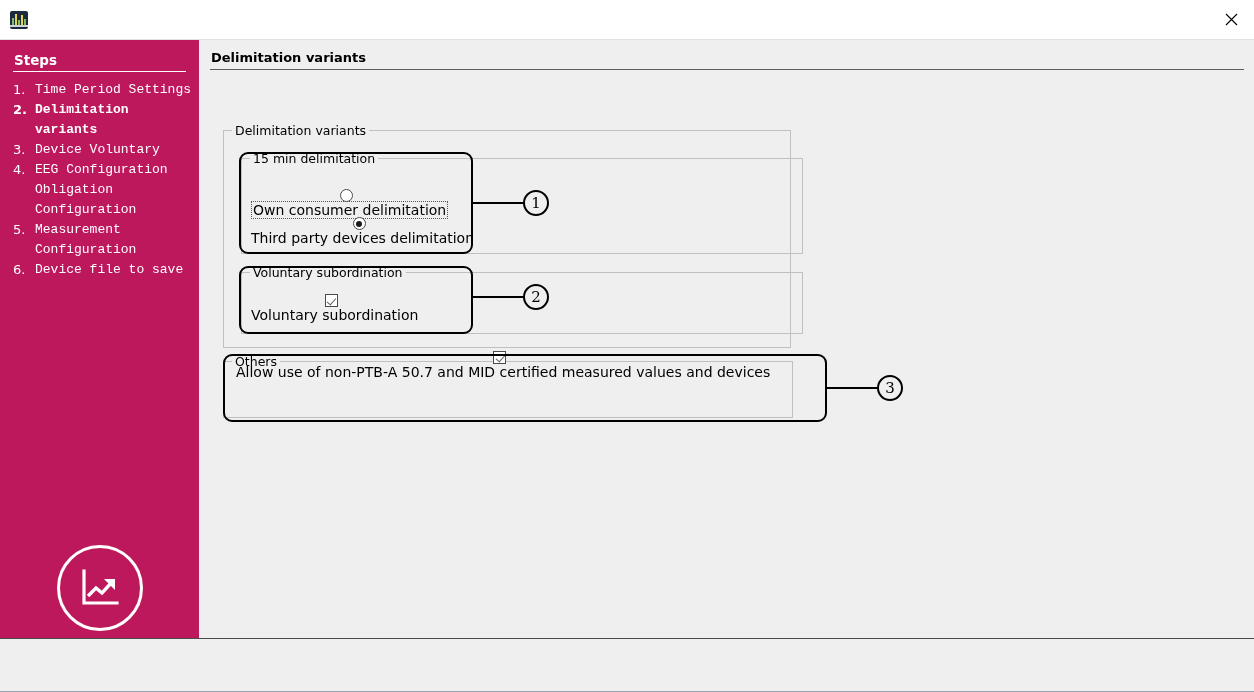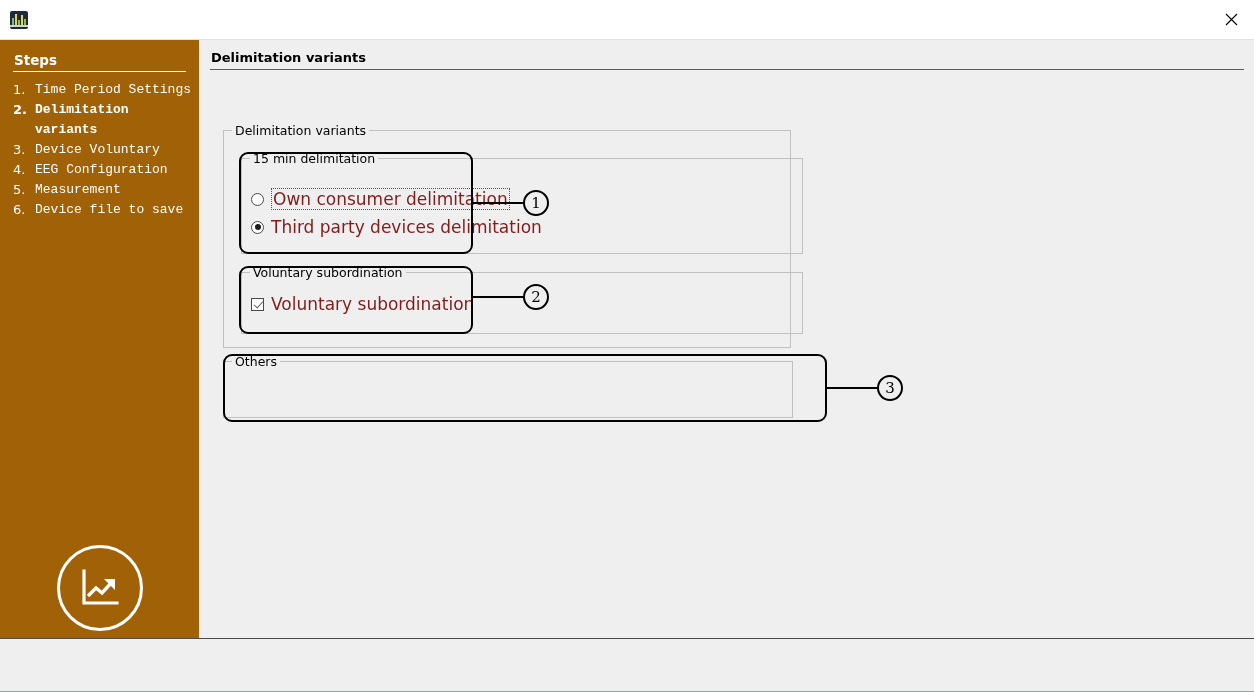--- a/index.html
+++ b/index.html
@@ -72,21 +72,21 @@
     cursor: pointer;
   }
   .close-btn svg { display:block; }
 
   
   .sidebar {
     position: absolute;
     left: 0; top: 40px;
     width: 220px;
     height: 598px;
-    background: #a16207;
+    background: #be185d;
     color: #ffffff;
     box-sizing: border-box;
   }
   .sidebar-title {
     position: absolute;
     left: 14px; top: 12px;
     font-size: 13.5px;
     font-weight: bold;
     color: #ffffff;
   }
@@ -194,23 +194,24 @@
   }
   #hl-1 { left: 40px;  top: 112px; width: 234px; height: 102px; }
   #hl-2 { left: 40px;  top: 226px; width: 234px; height:  68px; }
   #hl-3 { left: 24px;  top: 314px; width: 604px; height:  68px; }
 
   
   .opt-row {
     position: absolute;
     display: flex;
     align-items: center;
-    font-size: 17px;
-    color: #7f1d1d;
+    font-size: 14px;
+    color: #000000;
     white-space: nowrap;
+    flex-direction: column;
   }
 
   
   .radio {
     width: 13px; height: 13px;
     border-radius: 50%;
     border: 1px solid #4a4a4a;
     background: #ffffff;
     box-sizing: border-box;
     margin-right: 7px;
@@ -370,22 +371,30 @@
     </div>
     <div class="step">
       <span class="num">3.</span>
       <span class="lbl">Device Voluntary</span>
     </div>
     <div class="step">
       <span class="num">4.</span>
       <span class="lbl">EEG Configuration</span>
     </div>
     <div class="step">
+      <span class="num"></span>
+      <span class="lbl">Obligation Configuration</span>
+    </div>
+    <div class="step">
       <span class="num">5.</span>
       <span class="lbl">Measurement</span>
+    </div>
+    <div class="step">
+      <span class="num"></span>
+      <span class="lbl">Configuration</span>
     </div>
     <div class="step">
       <span class="num">6.</span>
       <span class="lbl">Device file to save</span>
     </div>
   </div>
 
   <div class="sidebar-logo">
     <svg width="46" height="46" viewBox="0 0 46 46">
       <path d="M7 6 L7 38 L40 38" stroke="#ffffff" stroke-width="3.2" fill="none" stroke-linecap="square"></path>
@@ -420,20 +429,24 @@
     <span class="gb-legend">Voluntary subordination</span>
   </div>
   <div class="opt-row" style="left:52px; top:254px;">
     <span class="checkbox checked"></span>
     <span>Voluntary subordination</span>
   </div>
 
   <div class="groupbox" id="inner-box-3">
     <span class="gb-legend">Others</span>
   </div>
+  <div class="opt-row" style="left:37px; top:311px;">
+    <span class="checkbox checked"></span>
+    <span>Allow use of non-PTB-A 50.7 and MID certified measured values and devices</span>
+  </div>
 
   <div class="highlight" id="hl-1"></div>
   <div class="highlight" id="hl-2"></div>
   <div class="highlight" id="hl-3"></div>
 
   <div class="callout" id="co-1">
     <span class="line"></span>
     <span class="circ">1</span>
   </div>
   <div class="callout" id="co-2">

